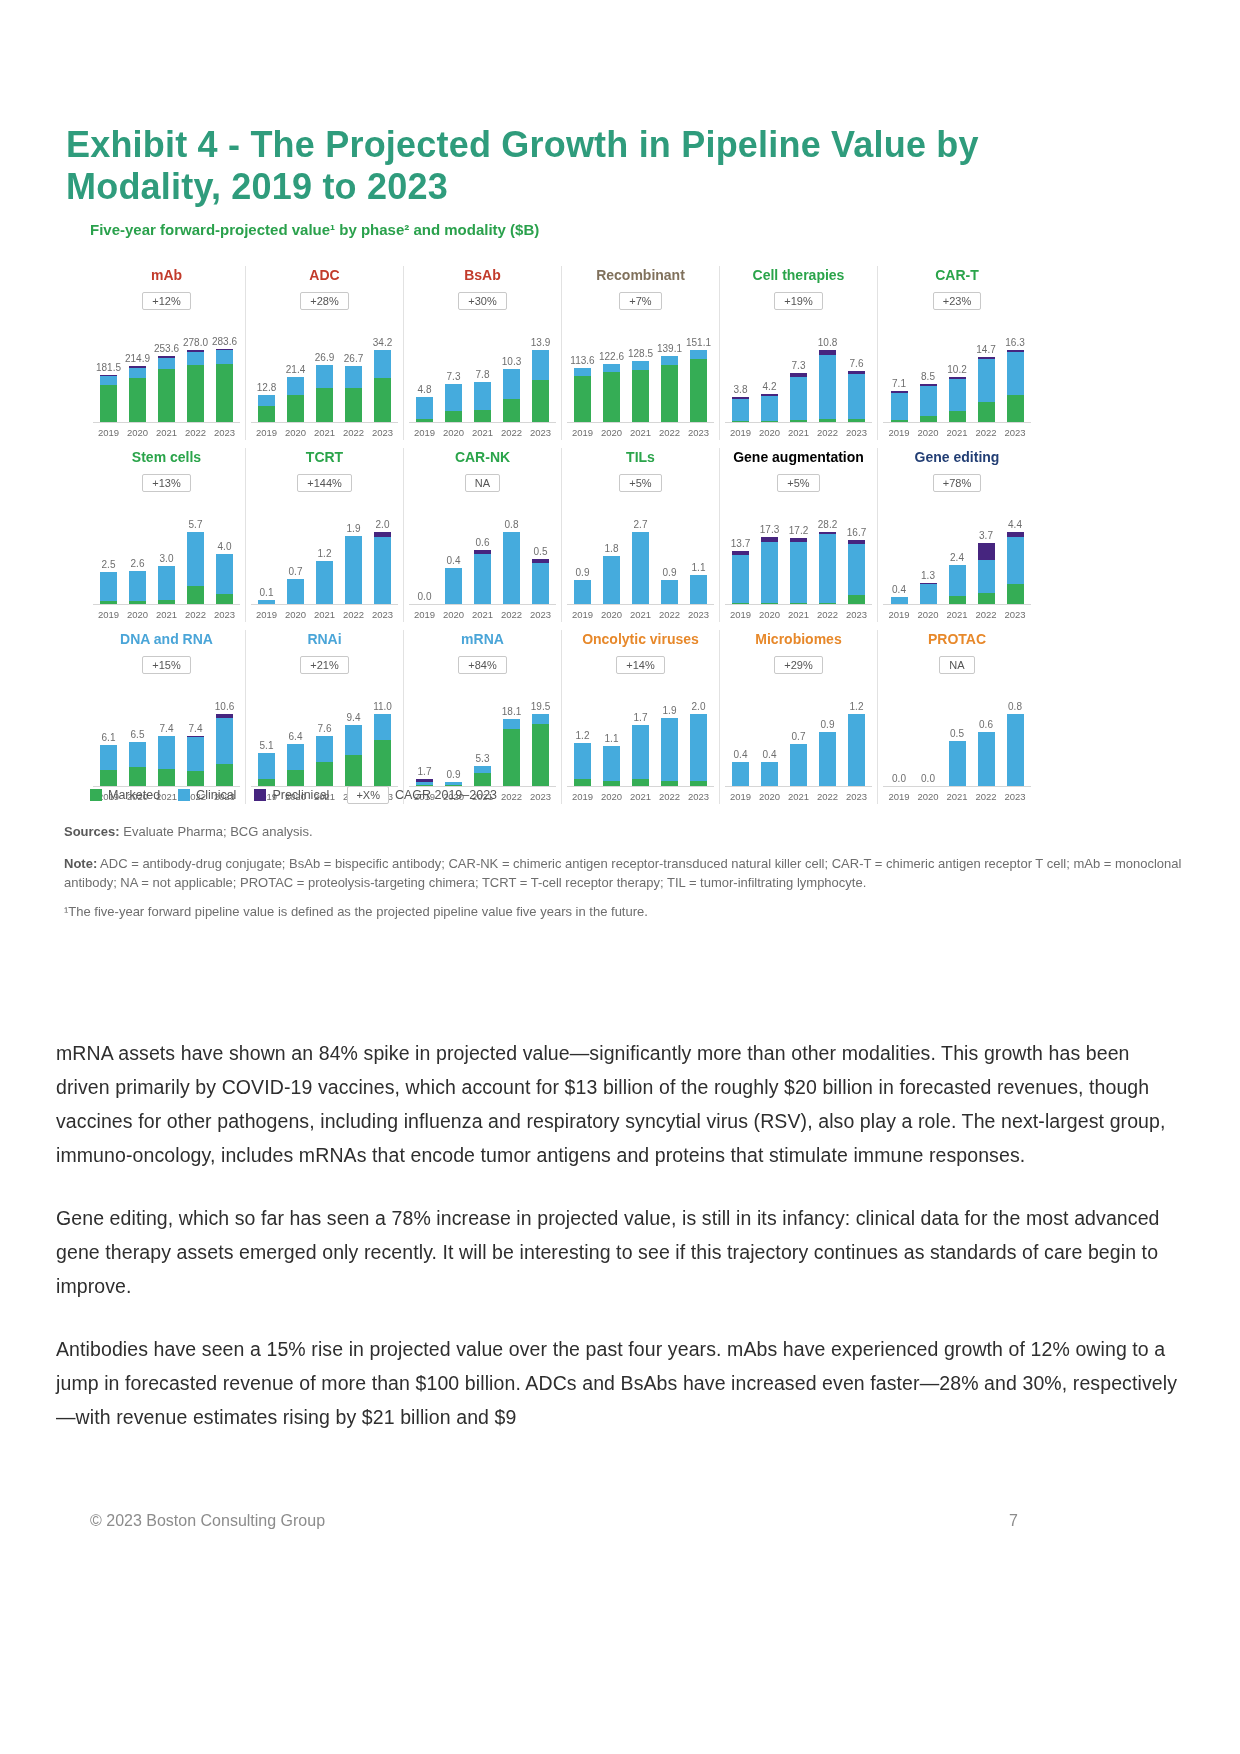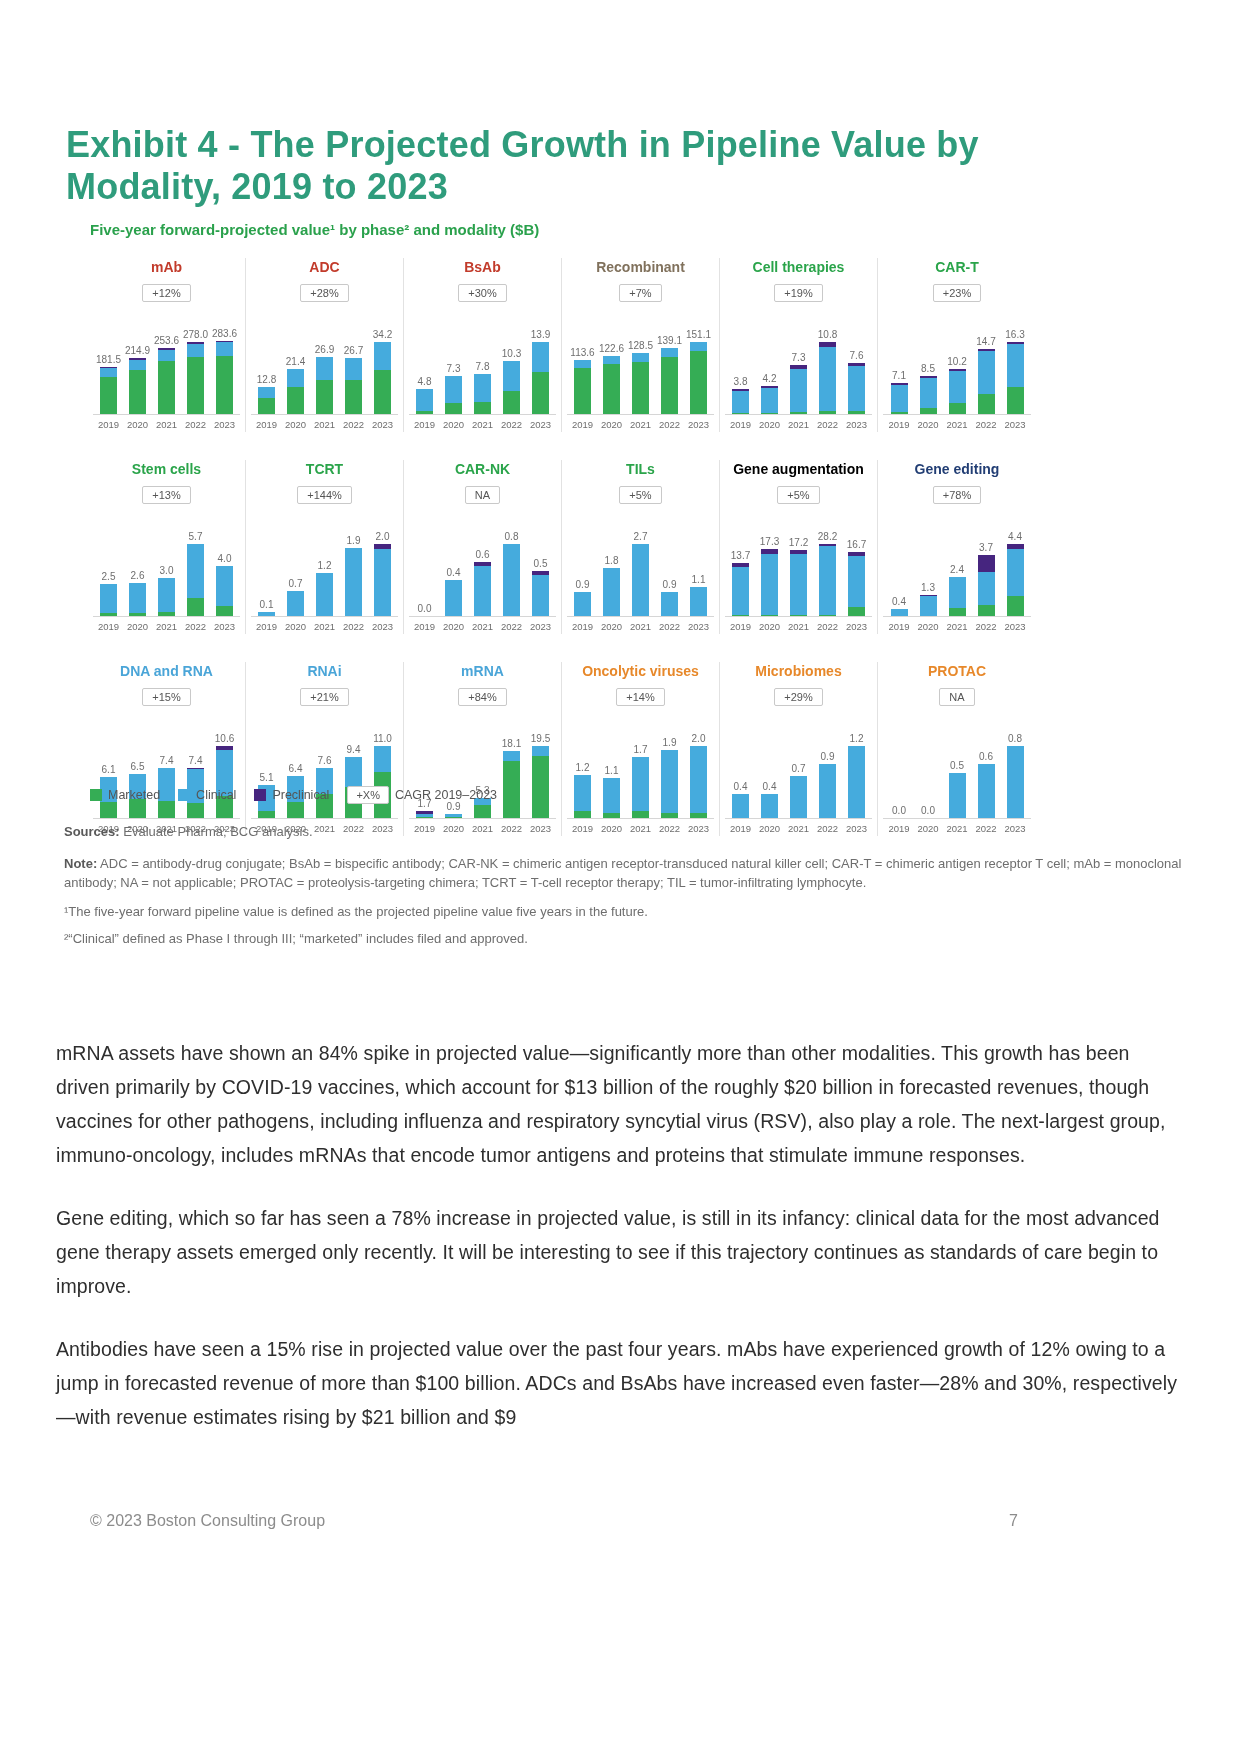--- a/index.html
+++ b/index.html
@@ -9,22 +9,22 @@
   }
   .exhibit-title {
     position:absolute; left:66px; top:100px; width:950px;
     font-size:36px; line-height:42px; font-weight:600; color:#2f9c7c; letter-spacing:0.2px;
   }
   .chart-subtitle {
     position:absolute; left:90px; top:221px;
     font-size:15px; font-weight:600; color:#2aa14c;
   }
   .charts-grid {
-    position:absolute; left:88px; top:258px; width:948px;
-    display:grid; grid-template-columns:repeat(6,1fr); row-gap:28px;
+    position:absolute; left:88px; top:266px; width:948px;
+    display:grid; grid-template-columns:repeat(6,1fr); row-gap:8px;
   }
   .mc-cell { padding:0 3px 2px 3px; text-align:center; }
   .mc-cell:not(:nth-child(6n)) { border-right:1px solid #e2e2e2; }
   .mc-title { font-size:14px; font-weight:600; margin-bottom:7px; line-height:18px; }
   .mc-cagr-wrap { height:22px; margin-bottom:9px; }
   .mc-cagr {
     display:inline-block; border:1px solid #c9c9c9; border-radius:2px;
     padding:2px 9px; font-size:11px; color:#555; background:#fff;
   }
   .mc-plot { display:flex; justify-content:center; align-items:flex-end; gap:7px; height:100px; }
@@ -969,21 +969,20 @@
   </div>
 
   <div class="notes">
     <div class="line sources-line">
       <span class="lbl">Sources:</span><span> Evaluate Pharma; BCG analysis.</span>
     </div>
     <div class="line note-line">
       <span class="lbl">Note:</span><span> ADC = antibody-drug conjugate; BsAb = bispecific antibody; CAR-NK = chimeric antigen receptor-transduced natural killer cell; CAR-T = chimeric antigen receptor T cell; mAb = monoclonal antibody; NA = not applicable; PROTAC = proteolysis-targeting chimera; TCRT = T-cell receptor therapy; TIL = tumor-infiltrating lymphocyte.</span>
     </div>
     <div class="line footnote">¹The five-year forward pipeline value is defined as the projected pipeline value five years in the future.</div>
-    <div class="line footnote">²“Clinical” defined as Phase I through III; “marketed” includes filed and approved.</div>
   </div>
 
   <div class="body-text">
     <p>mRNA assets have shown an 84% spike in projected value—significantly more than other modalities. This growth has been driven primarily by COVID-19 vaccines, which account for $13 billion of the roughly $20 billion in forecasted revenues, though vaccines for other pathogens, including influenza and respiratory syncytial virus (RSV), also play a role. The next-largest group, immuno-oncology, includes mRNAs that encode tumor antigens and proteins that stimulate immune responses.</p>
     <p>Gene editing, which so far has seen a 78% increase in projected value, is still in its infancy: clinical data for the most advanced gene therapy assets emerged only recently. It will be interesting to see if this trajectory continues as standards of care begin to improve.</p>
     <p>Antibodies have seen a 15% rise in projected value over the past four years. mAbs have experienced growth of 12% owing to a jump in forecasted revenue of more than $100 billion. ADCs and BsAbs have increased even faster—28% and 30%, respectively—with revenue estimates rising by $21 billion and $9</p>
   </div>
 
   <div class="footer">
     <span>© 2023 Boston Consulting Group</span>

